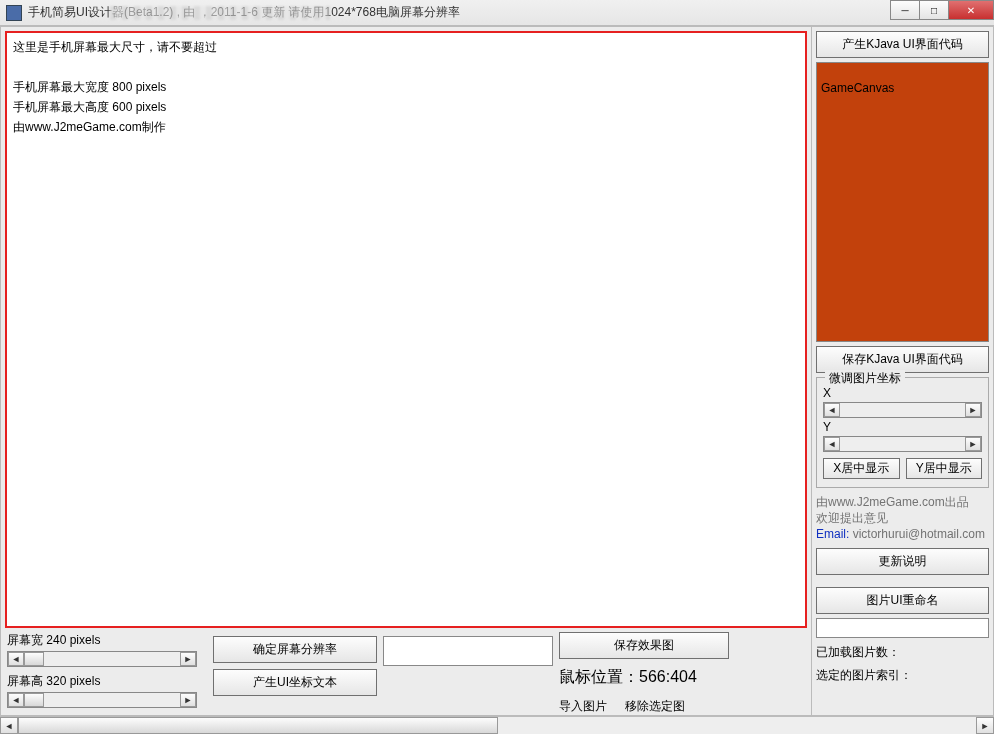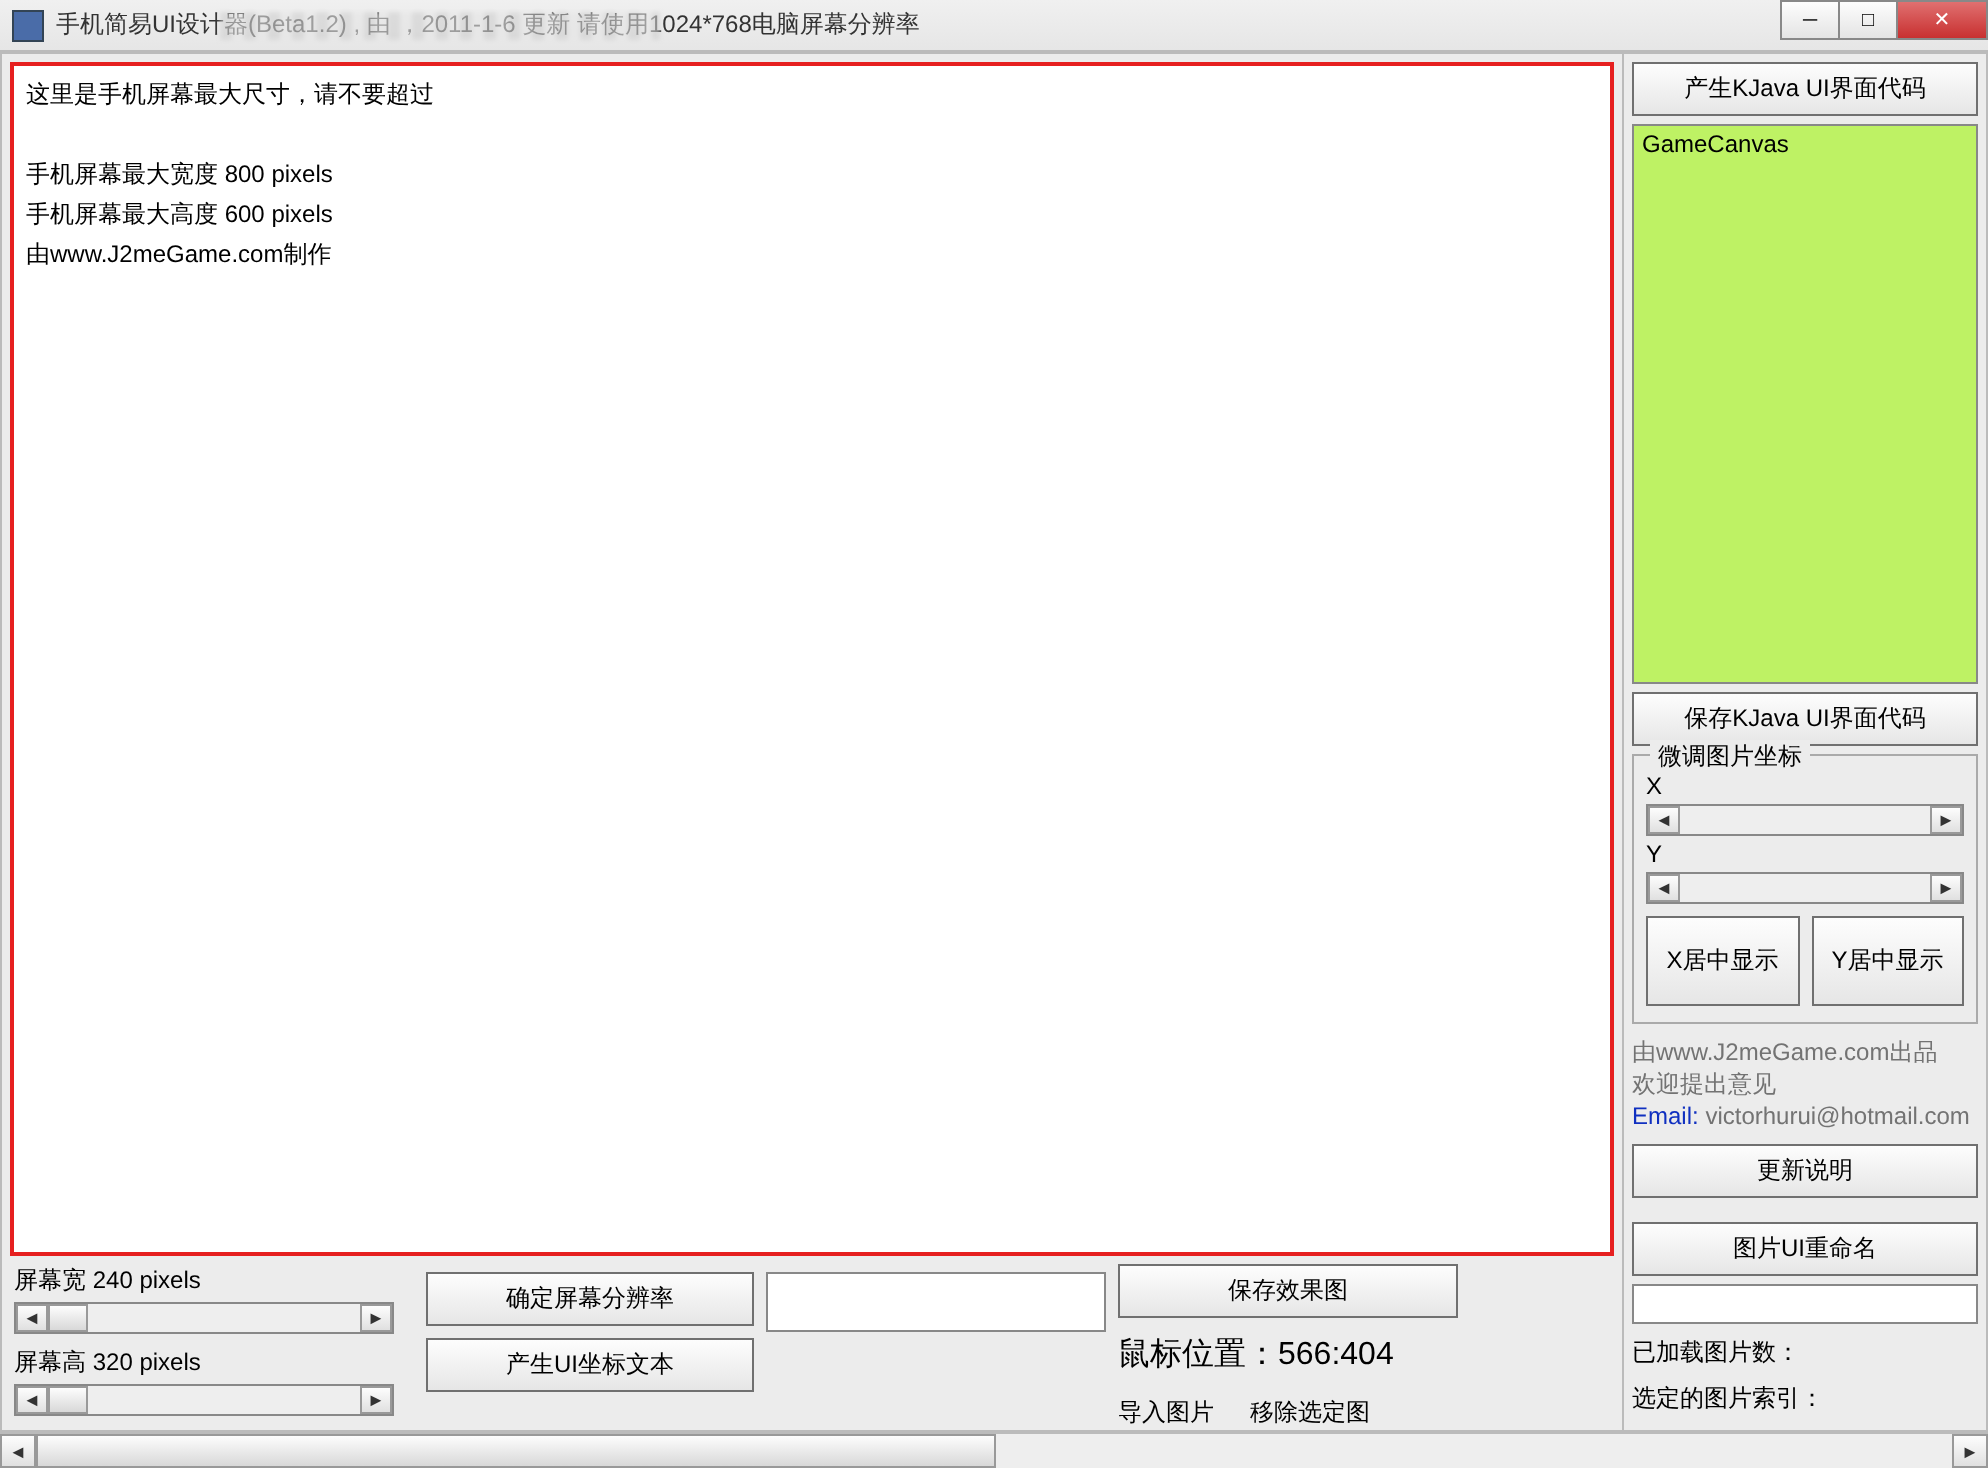--- a/index.html
+++ b/index.html
@@ -119,38 +119,38 @@
   border-left: 1px solid #bbb;
   padding: 4px;
   display: flex;
   flex-direction: column;
   gap: 4px;
   background:#ececec;
   overflow:hidden;
 }
 .side-col .btn { width: 100%; }
 .listbox {
-  border:1px solid #888; background:#bef264;
+  border:1px solid #888; background:#c2410c;
   height: 280px;
-  padding: 2px 4px;
+  padding: 18px 4px;
   font-size:12px;
   overflow:auto;
 }
 .fieldset {
   border:1px solid #aaa;
   padding: 6px 6px 8px 6px;
   position:relative;
 }
 .fieldset .legend {
   position:absolute; top:-8px; left:8px;
   background:#ececec; padding:0 4px; font-size:12px;
 }
 .fieldset .axis-label { font-size:12px; margin:2px 0;}
 .center-row { display:flex; gap:6px; margin-top:6px;}
-.center-row .btn { flex:1; padding:13px 2px; font-size:12px;}
+.center-row .btn { flex:1; padding:1px 2px; font-size:12px;}
 .credit { font-size:12px; color:#1030c0; line-height:16px; padding:2px 0;}
 .credit a { color:#737373; text-decoration:none;}
 .textinput {
   border:1px solid #888; background:#fff; height:20px; width:100%;
 }
 .loaded-row { font-size:12px; padding-top:2px;}
 
 .app-hscroll {
   height:18px;
   background:#e8e8e8;

